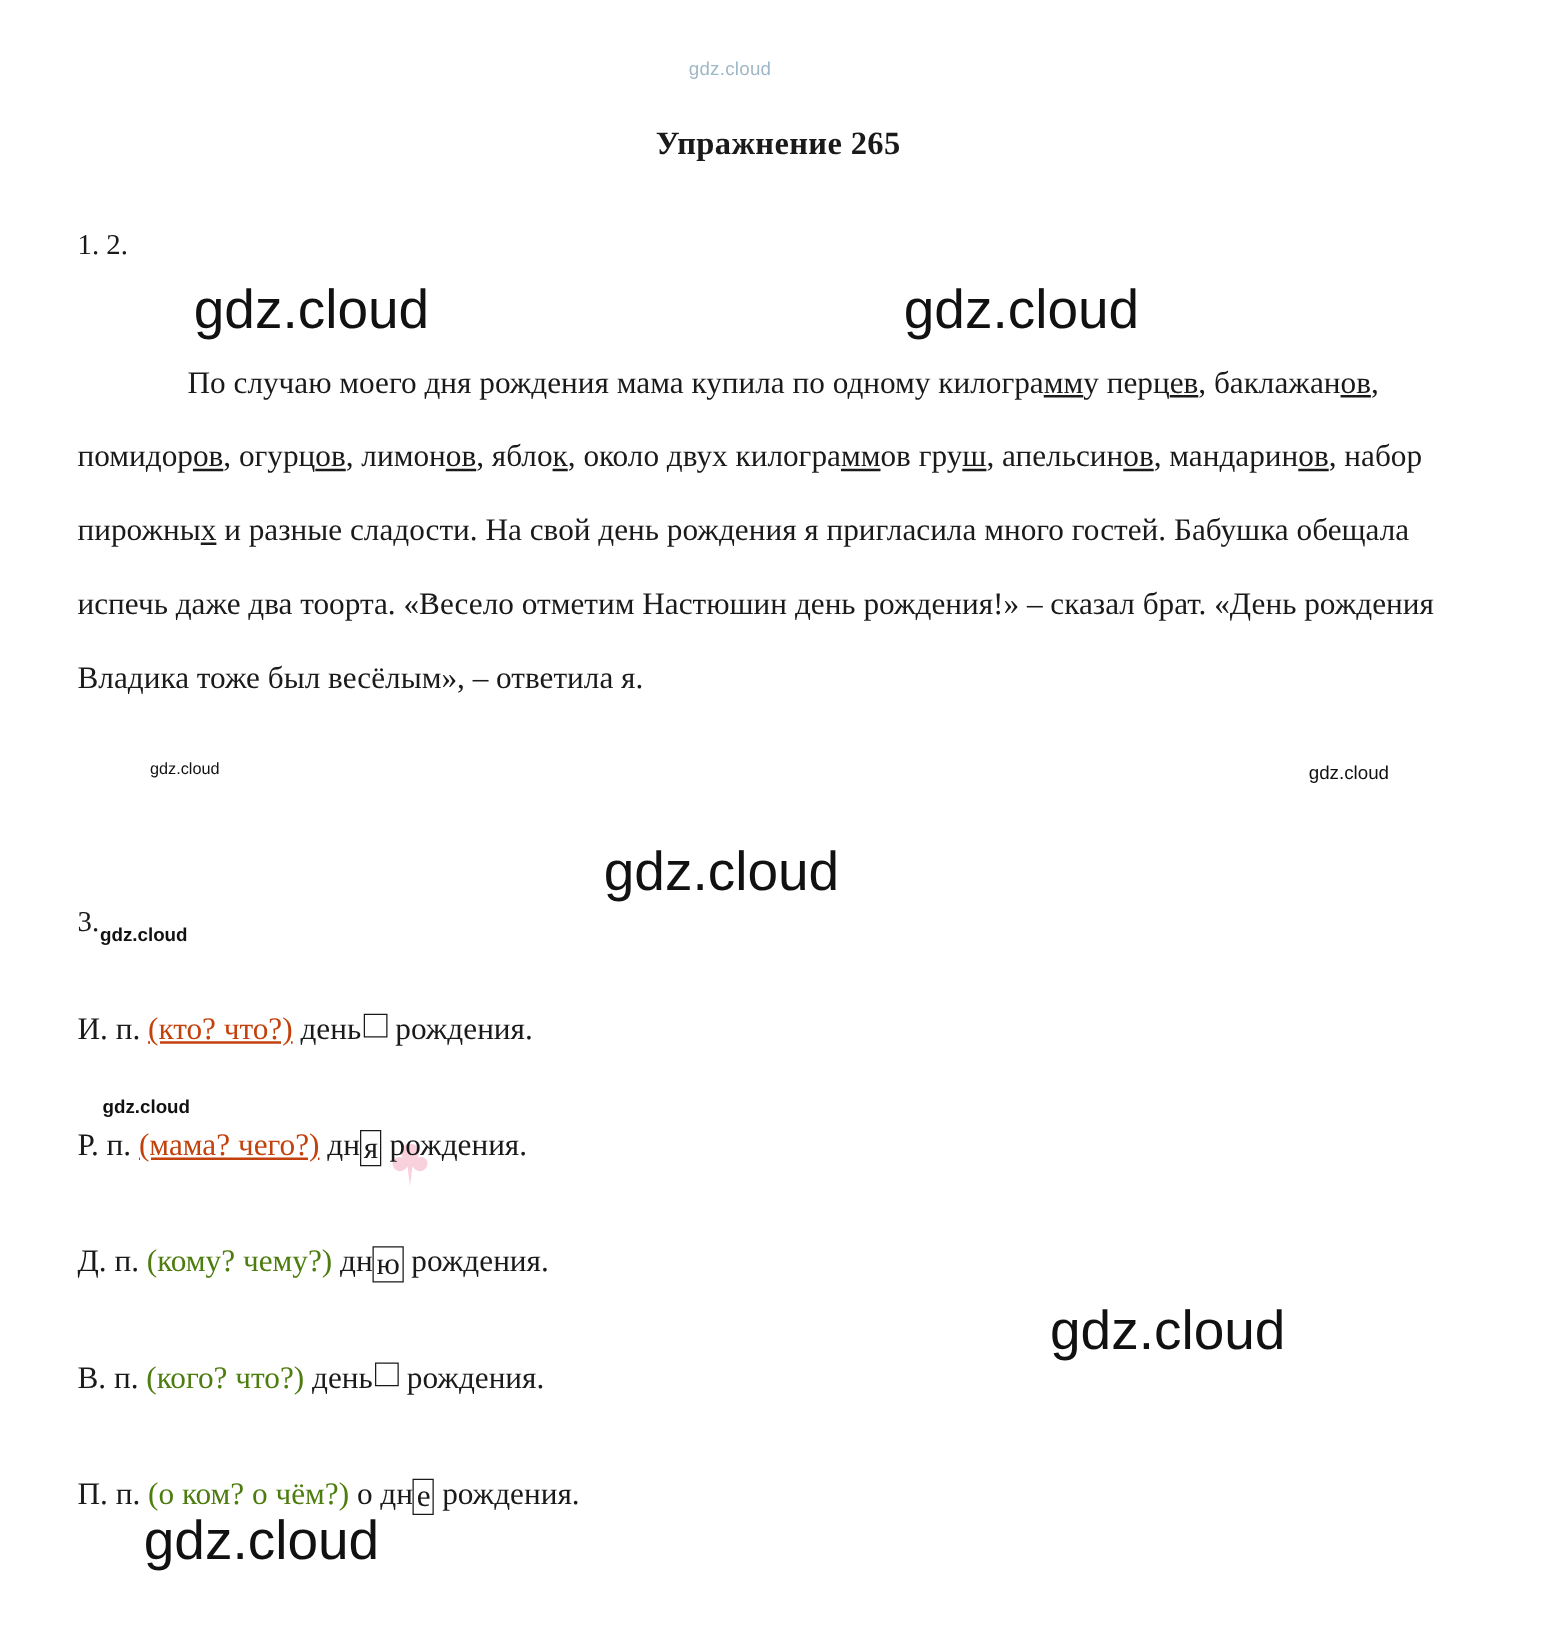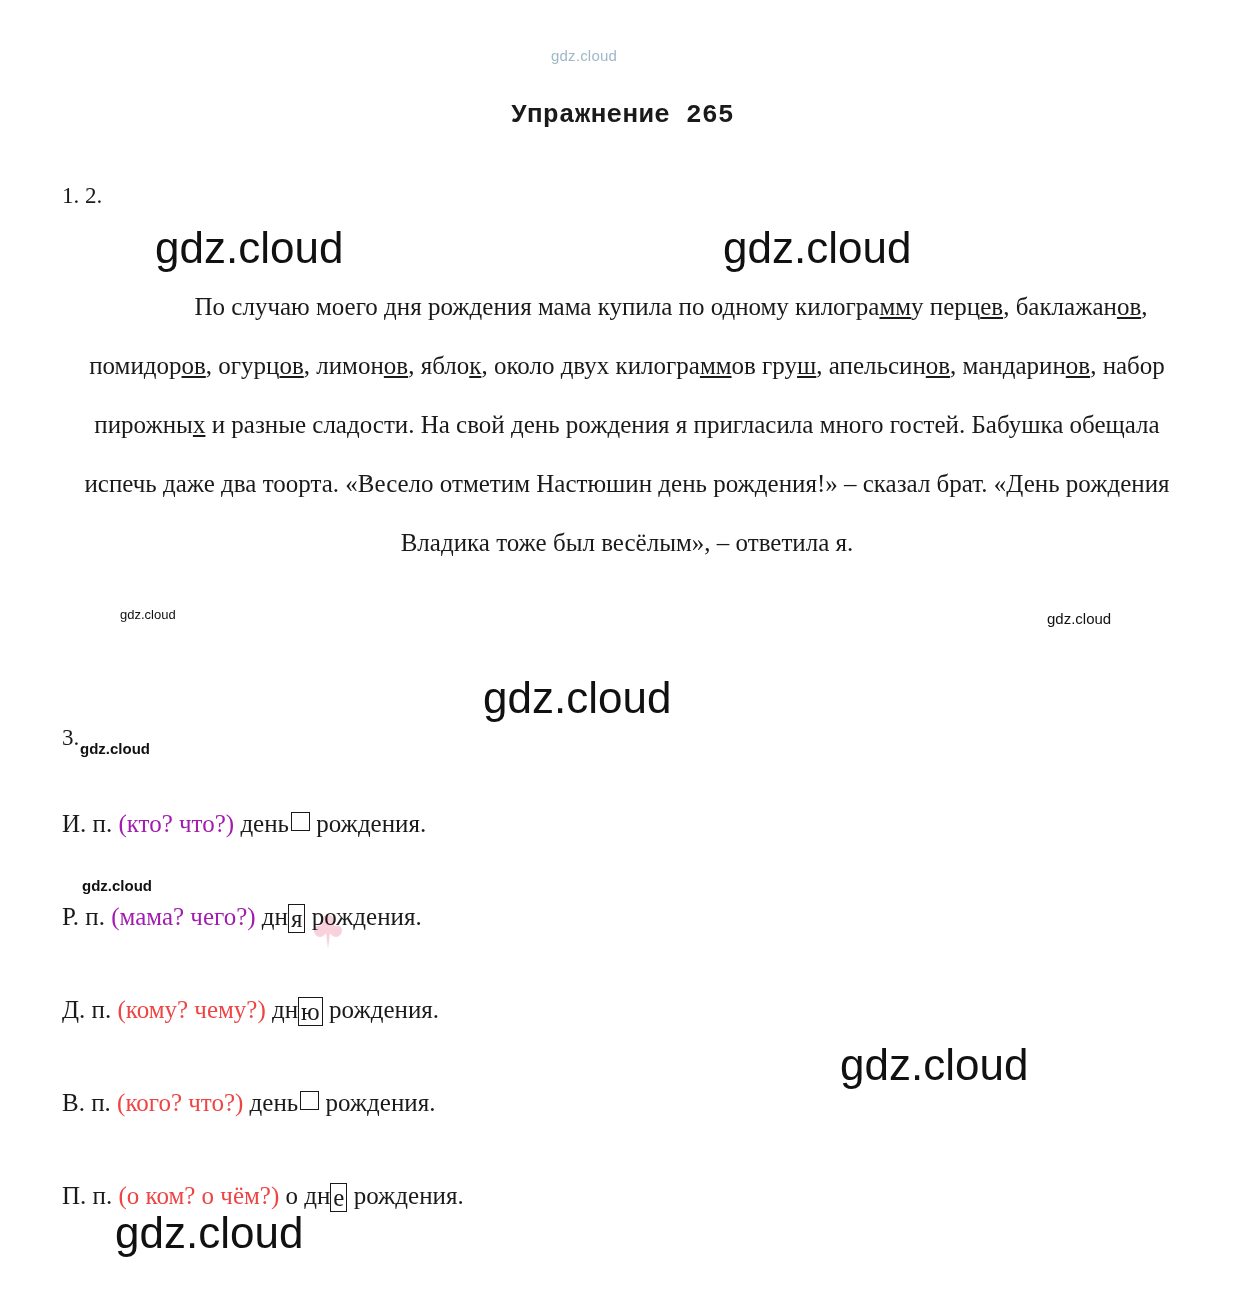--- a/index.html
+++ b/index.html
@@ -60,41 +60,40 @@
   
   .title {
     position: absolute;
     top: 55px;
     left: 0;
     width: 1245px;
     text-align: center;
     font-size: 26px;
     font-weight: bold;
     letter-spacing: .3px;
-    font-family: Liberation Mono, monospace;
   }
 
   
   .item-num {
     position: absolute;
     font-size: 23px;
   }
   .num12 { top: 138px; left: 62px; text-align: center; }
   .num3  { top: 680px; left: 62px; }
 
   
   .para {
     position: absolute;
     top: 232px;
     left: 62px;
     width: 1130px;
     font-size: 25px;
     line-height: 59px;
     text-indent: 88px;
-    text-align: center;
+    text-align: left;
     white-space: normal;
   }
   .para u { text-decoration: underline; text-underline-offset: 2px; }
   .stress { position: relative; }
   .stress::after {
     content: "\00B4";
     position: absolute;
     top: -13px;
     left: 3px;
     font-size: 20px;
@@ -106,22 +105,22 @@
     top: 762px;
     left: 62px;
     width: 900px;
     font-size: 25px;
   }
   .case-row {
     height: 93px;
     line-height: 34px;
     white-space: nowrap;
   }
-  .q { color: #a21caf; }
-  .q-dark { color: #ef4444; }
+  .q { color: #c2410c; text-decoration: underline; }
+  .q-dark { color: #4d7c0f; }
 
   
   .box {
     display: inline-block;
     border: 1.5px solid #1a1a1a;
     padding: 0 2px;
     line-height: 27px;
     min-width: 10px;
     text-align: center;
     vertical-align: -2px;

